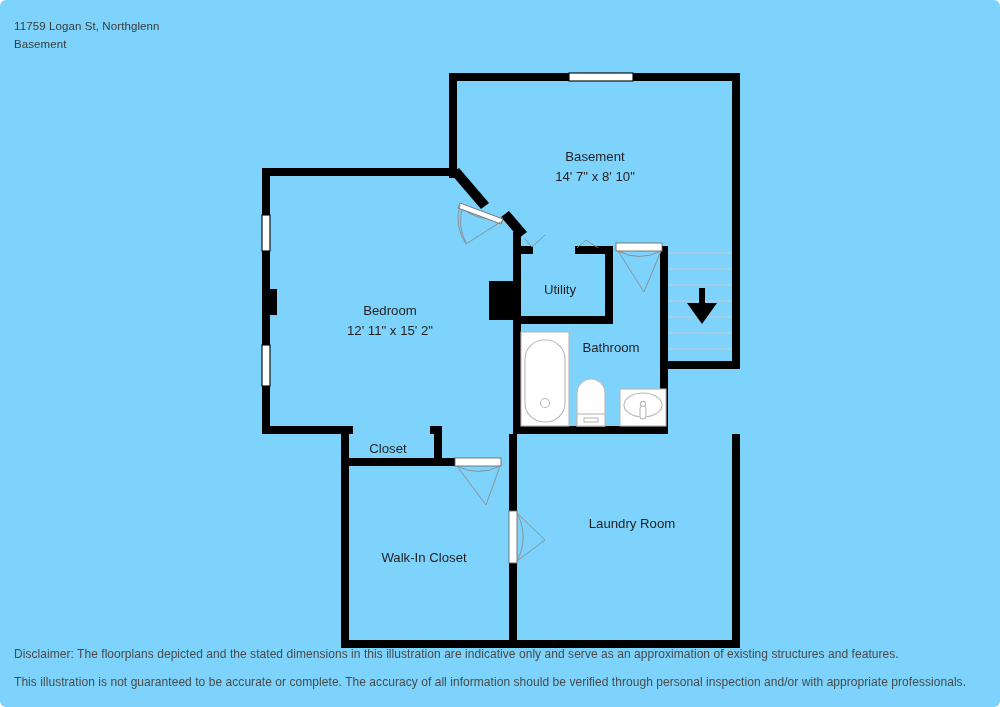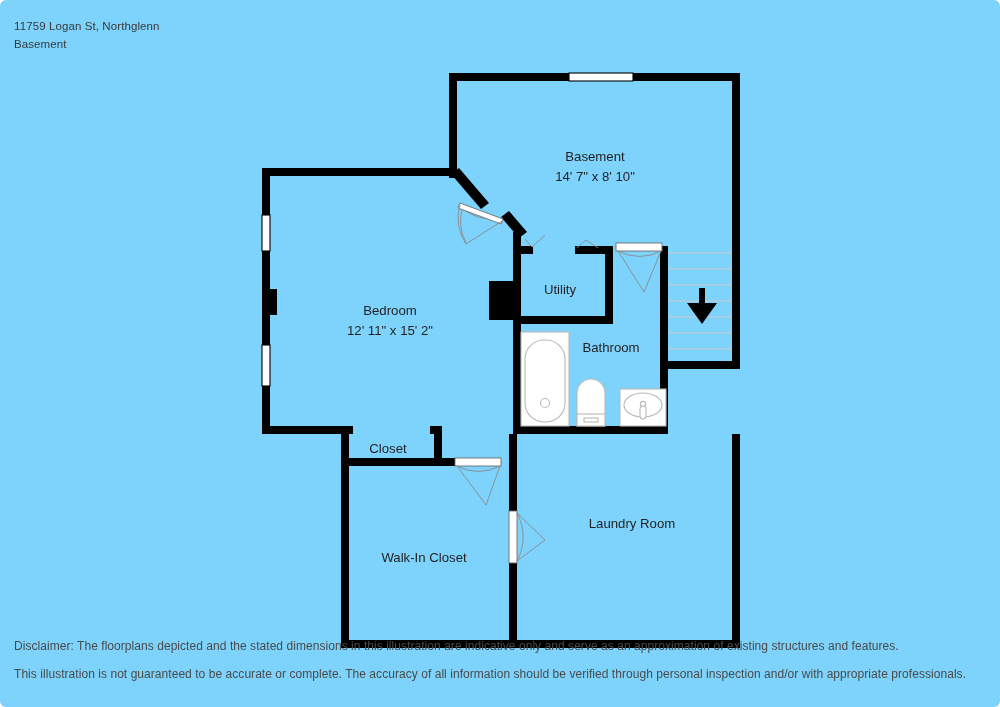--- a/index.html
+++ b/index.html
@@ -60,21 +60,21 @@
     bottom: 17px;
     width: 960px;
   }
   .footer p {
     margin: 0 0 12px 0;
     font-size: 12px;
     color: #4a4a4a;
     line-height: 1.35;
     letter-spacing: 0.05px;
   }
-  .footer p:last-child { margin-bottom: 8px; }
+  .footer p:last-child { margin-bottom: 0; }
 
   
   .rm-name {
     font-family: "Liberation Sans", sans-serif;
     font-size: 13.2px;
     fill: #231f20;
     text-anchor: middle;
   }
   .rm-dim {
     font-family: "Liberation Sans", sans-serif;

